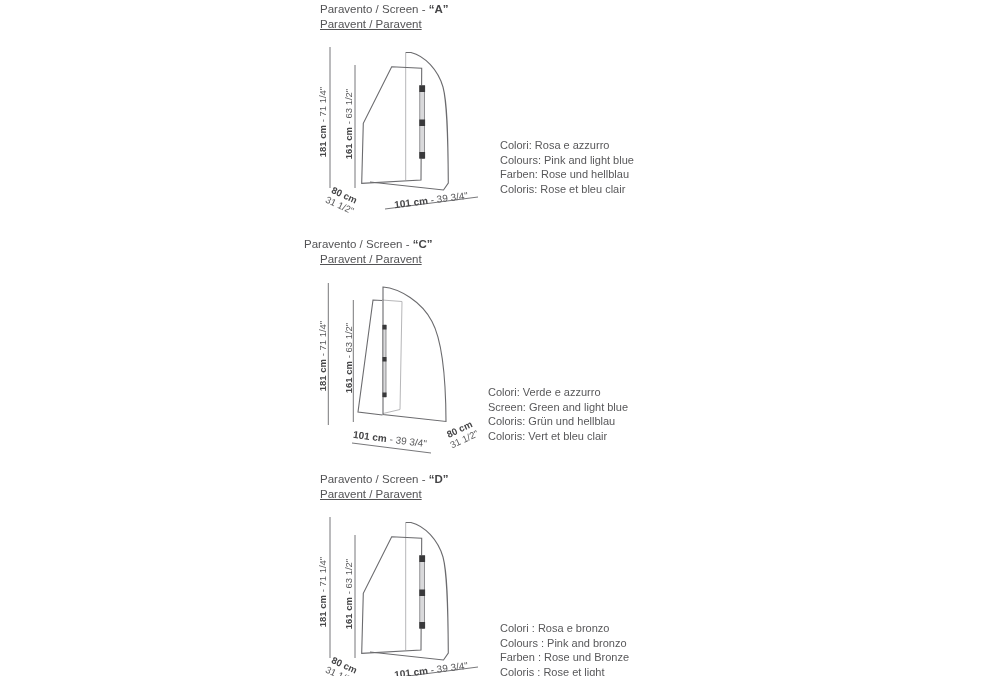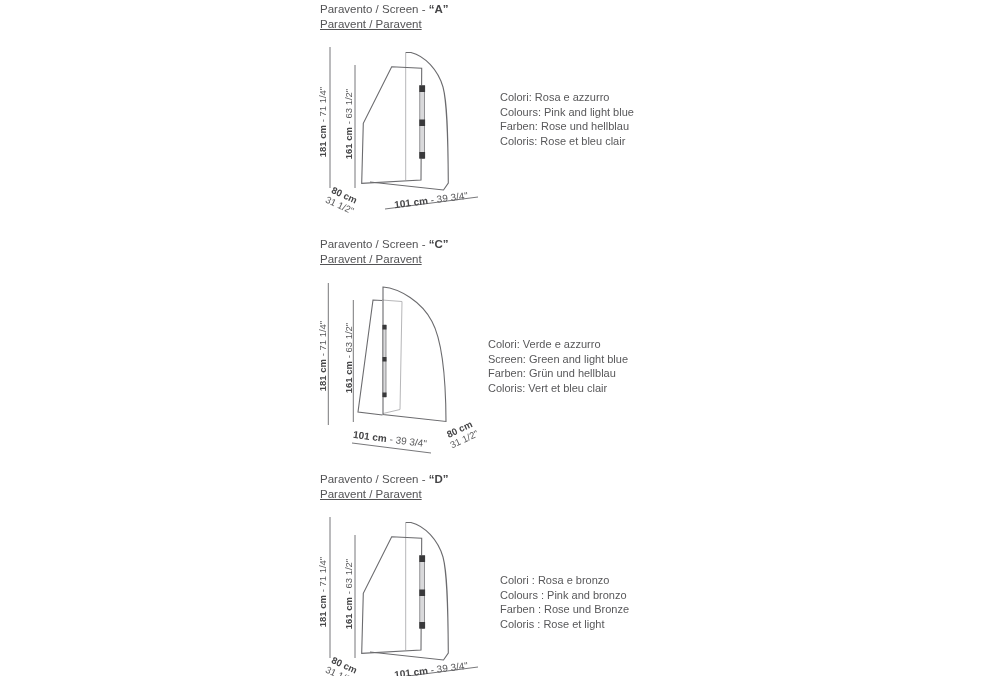--- a/index.html
+++ b/index.html
@@ -2,21 +2,21 @@
 <html><head>
 <meta charset="utf-8">
 <style>
   html,body{margin:0;padding:0;background:#fff;}
   #page{position:relative;width:1000px;height:676px;background:#ffffff;overflow:hidden;
         font-family:"Liberation Sans","DejaVu Sans",sans-serif;color:#555557;}
   .abs{position:absolute;}
   .title1{font-size:11.5px;line-height:14px;color:#535355;white-space:nowrap;}
   .title1 b{font-weight:bold;color:#454547;}
   .title2{font-size:11.5px;line-height:14px;color:#535355;white-space:nowrap;text-decoration:underline;}
-  .colors{font-size:11px;line-height:14.5px;color:#58585a;white-space:nowrap;}
+  .colors{font-size:11px;line-height:14.5px;color:#58585a;white-space:nowrap;margin-top:48px;}
   .dim{position:absolute;font-size:9.5px;color:#59595b;white-space:nowrap;
        transform:translate(-50%,-50%) rotate(0deg);}
   .dim b{font-weight:bold;color:#454547;}
   .dim.vert{transform:translate(-50%,-50%) rotate(-90deg);}
   .dim.w{font-size:10px;}
   .dim2{position:absolute;font-size:9.5px;color:#59595b;text-align:center;line-height:10.5px;white-space:nowrap;}
   .dim2 b{font-weight:bold;color:#454547;}
   svg{position:absolute;overflow:visible;}
   .ln{stroke:#77777a;stroke-width:1;fill:none;}
   .ln-light{stroke:#b7b7b9;stroke-width:1;fill:none;}
@@ -53,21 +53,21 @@
 
     <div class="abs colors" style="left:500px;top:90px">
       <div>Colori: Rosa e azzurro</div>
       <div>Colours: Pink and light blue</div>
       <div>Farben: Rose und hellblau</div>
       <div>Coloris: Rose et bleu clair</div>
     </div>
   </div>
 
   <div>
-    <div class="abs title1" style="left:320px;top:237px"><span>Paravento / Screen - </span><b>“C”</b></div>
+    <div class="abs title1" style="left:304px;top:237px"><span>Paravento / Screen - </span><b>“C”</b></div>
     <div class="abs title2" style="left:320px;top:252px">Paravent / Paravent</div>
 
     <svg class="abs" style="left:300px;top:275px" width="200" height="185" viewBox="0 0 200 185">
       <line class="ln" x1="28.3" y1="8" x2="28.3" y2="150"></line>
       <line class="ln" x1="53.3" y1="25" x2="53.3" y2="147"></line>
       <path class="ln-light" d="M82,25 L102,26.5 L100,134.5 L83,138.5"></path>
       <path class="panel" d="M83,12 C100,13.5 122,27 132,46.5 C142,65 145.8,100 146,146.5 L83,139.5 Z"></path>
       <path class="panel" d="M82,25.5 L73,25 L58,137 L82.5,140"></path>
       <rect class="bar" x="83" y="50" width="3" height="72"></rect>
       <rect class="blk" x="82.5" y="50" width="4" height="4.5"></rect>
@@ -77,21 +77,21 @@
     </svg>
 
     <div class="dim vert" style="left:322px;top:356px"><b>181 cm</b><span> - 71 1/4"</span></div>
     <div class="dim vert" style="left:348px;top:358px"><b>161 cm</b><span> - 63 1/2"</span></div>
     <div class="dim w" style="left:390px;top:439px;transform:translate(-50%,-50%) rotate(7.3deg)"><b>101 cm</b><span> - 39 3/4"</span></div>
     <div class="dim2" style="left:447px;top:424px;transform:rotate(-25deg)"><b>80 cm</b><br><span>31 1/2"</span></div>
 
     <div class="abs colors" style="left:488px;top:337px">
       <div>Colori: Verde e azzurro</div>
       <div>Screen: Green and light blue</div>
-      <div>Farben: Grün und hellblau</div>
+      <div>Coloris: Grün und hellblau</div>
       <div>Coloris: Vert et bleu clair</div>
     </div>
   </div>
 
   <div>
     <div class="abs title1" style="left:320px;top:472px"><span>Paravento / Screen - </span><b>“D”</b></div>
     <div class="abs title2" style="left:320px;top:487px">Paravent / Paravent</div>
 
     <svg class="abs" style="left:300px;top:510px" width="185" height="180" viewBox="0 0 185 180">
       <line class="ln" x1="30" y1="7" x2="30" y2="148"></line>

